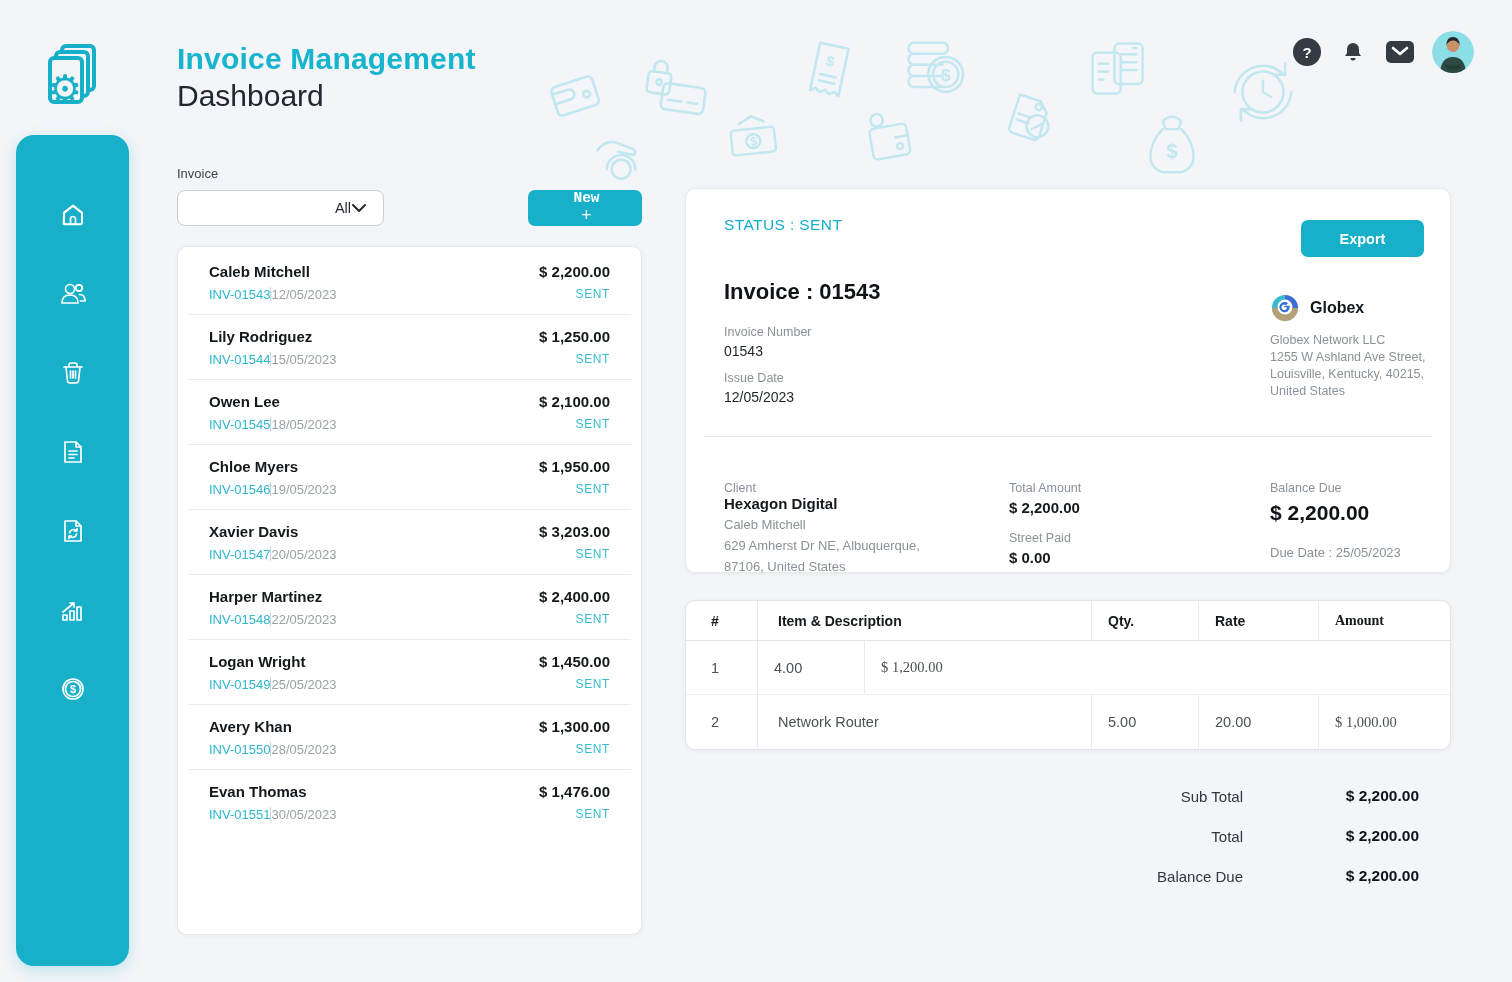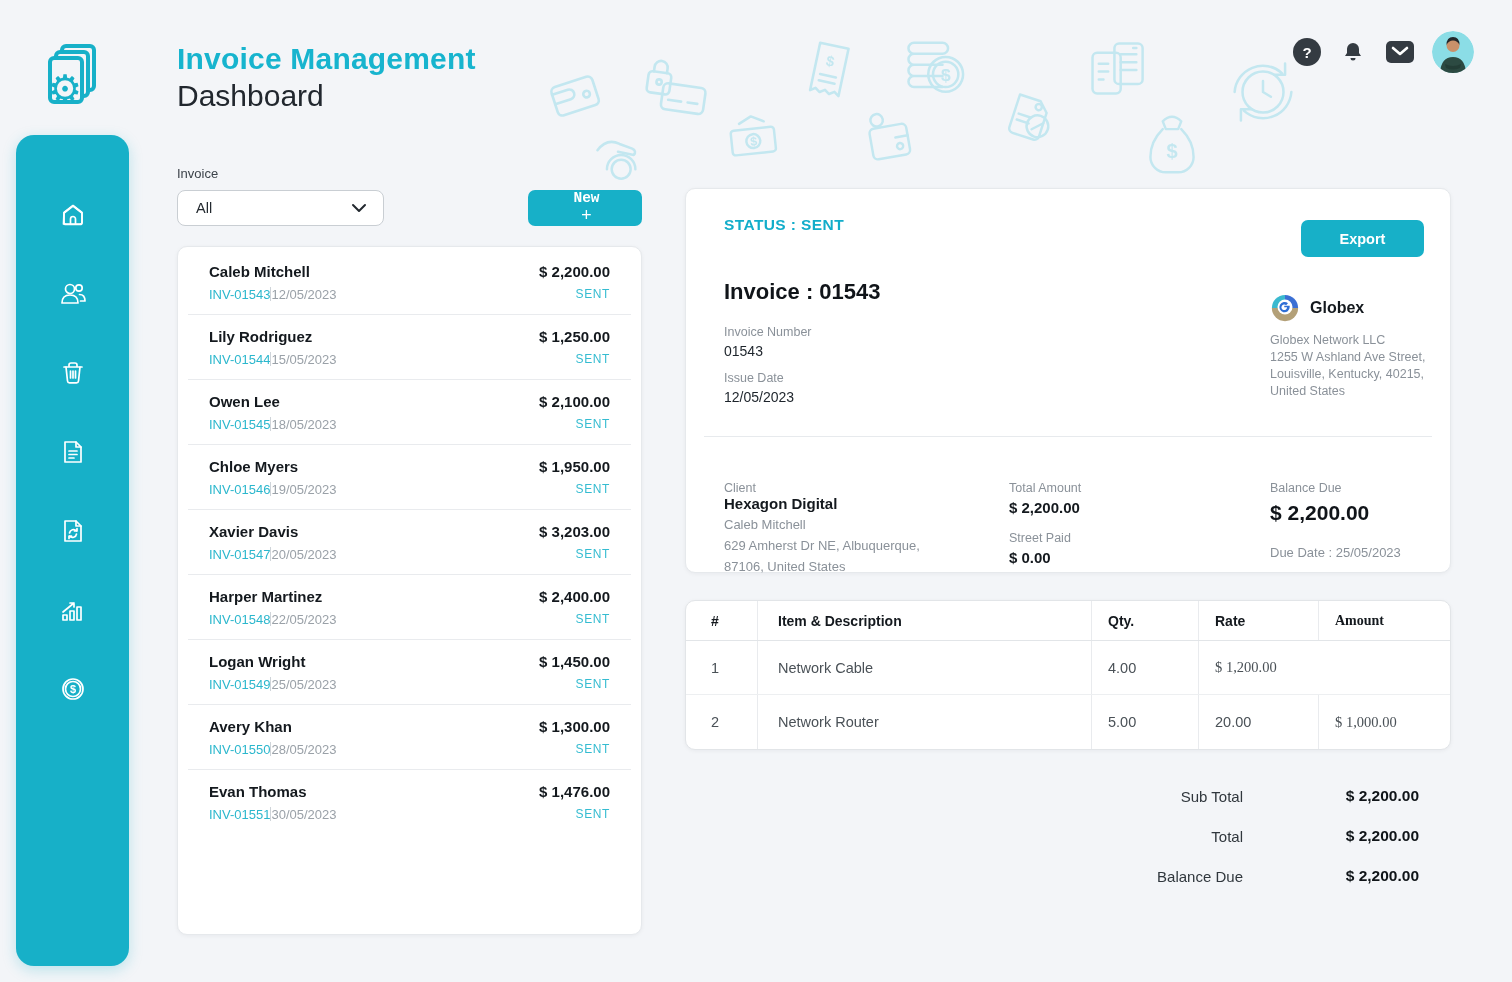--- a/index.html
+++ b/index.html
@@ -39,21 +39,21 @@
   .sidebar{ left:16px; top:135px; width:113px; height:831px; background:var(--accent);
     border-radius:18px; display:flex; flex-direction:column; align-items:center;
     padding-top:66px; gap:51px; box-shadow:0 4px 14px rgba(23,176,200,.25); }
   .side-item{ width:28px; height:28px; cursor:pointer; display:flex; align-items:center; justify-content:center; }
   .side-item svg{ stroke:#fff; fill:none; stroke-width:1.7; stroke-linecap:round; stroke-linejoin:round; }
   .side-item text{ stroke:none; fill:#fff; font-family:"Liberation Sans",sans-serif; }
 
   
   .filter-label{ left:177px; top:166px; font-size:13px; color:#3c434a; }
   .dropdown{ left:177px; top:190px; width:207px; height:36px; background:#fff; border:1px solid #c9ced3;
-    border-radius:8px; display:flex; align-items:center; justify-content:space-between;
+    border-radius:8px; display:flex; align-items:center; justify-content:flex-end;
     padding:0 16px 0 18px; cursor:pointer; font-size:14.5px; color:#23292f; }
   .new-btn{ left:528px; top:190px; width:114px; height:36px; background:var(--accent); border:none; border-radius:7px;
     color:#fff; font-size:14.5px; font-weight:700; display:flex; align-items:center; justify-content:space-between;
     padding:0 15px 0 18px; cursor:pointer; font-family:Liberation Mono, monospace;flex-direction:column; }
   .new-btn .plus{ font-size:18px; font-weight:400; }
 
   .list-card{ left:177px; top:246px; width:465px; height:689px; background:#fff; border:1px solid var(--card-border);
     border-radius:10px; box-shadow:0 1px 4px rgba(16,24,40,.05); overflow:hidden; padding-top:3px; }
   .inv-row{ margin:0 10px; padding:13px 21px 12px 21px; display:flex; justify-content:space-between;
     border-bottom:1px solid #e9ebee; cursor:pointer; }
@@ -63,21 +63,21 @@
   .inv-id{ font-size:13px; color:#2bb7cd; cursor:pointer; }
   .vbar{ width:1px; height:14px; background:#cfd4d9; }
   .inv-date{ font-size:13px; color:#9aa1a8; }
   .inv-right{ text-align:right; }
   .inv-amount{ font-size:15px; font-weight:700; color:#14191e; }
   .inv-status{ margin-top:7px; font-size:12px; font-weight:400; color:#35bcd1; letter-spacing:.6px; }
 
   
   .detail-card{ left:685px; top:188px; width:766px; height:385px; background:#fff; border:1px solid var(--card-border);
     border-radius:10px; box-shadow:0 1px 4px rgba(16,24,40,.05); }
-  .status-line{ position:absolute; left:38px; top:27px; font-size:15.5px; font-weight:700; color:#12adca; letter-spacing:.4px; }
+  .status-line{ position:absolute; left:38px; top:27px; font-size:15.5px; font-weight:400; color:#12adca; letter-spacing:.4px; }
   .export-btn{ position:absolute; right:26px; top:31px; width:123px; height:37px; background:var(--accent); border:none;
     border-radius:7px; color:#fff; font-size:14.5px; font-weight:600; cursor:pointer; font-family:"Liberation Sans",sans-serif; }
   .inv-title{ position:absolute; left:38px; top:90px; font-size:22px; font-weight:600; color:#101419; }
   .f-label{ font-size:12.5px; color:#8a9199; }
   .f-value{ font-size:14px; color:#1d242b; margin-top:4px; }
   .fg-number{ position:absolute; left:38px; top:136px; }
   .fg-issue{ position:absolute; left:38px; top:182px; }
   .company{ position:absolute; left:584px; top:104px; width:160px; }
   .company-head{ display:flex; align-items:center; gap:10px; }
   .company-name{ font-size:16px; font-weight:700; color:#14191e; }
@@ -502,21 +502,20 @@
   <div class="t-row t-head">
     <div class="t-cell c0">#</div>
     <div class="t-cell c1">Item &amp; Description</div>
     <div class="t-cell c2">Qty.</div>
     <div class="t-cell c3">Rate</div>
     <div class="t-cell c4">Amount</div>
   </div>
   <div>
   <div class="t-row t-body-row">
     <div class="t-cell c0">1</div>
-    <div class="t-cell c1">Network Cable</div>
     <div class="t-cell c2">4.00</div>
     <div class="t-cell c4">$ 1,200.00</div>
   </div>
 
   <div class="t-row t-body-row">
     <div class="t-cell c0">2</div>
     <div class="t-cell c1">Network Router</div>
     <div class="t-cell c2">5.00</div>
     <div class="t-cell c3">20.00</div>
     <div class="t-cell c4">$ 1,000.00</div>

